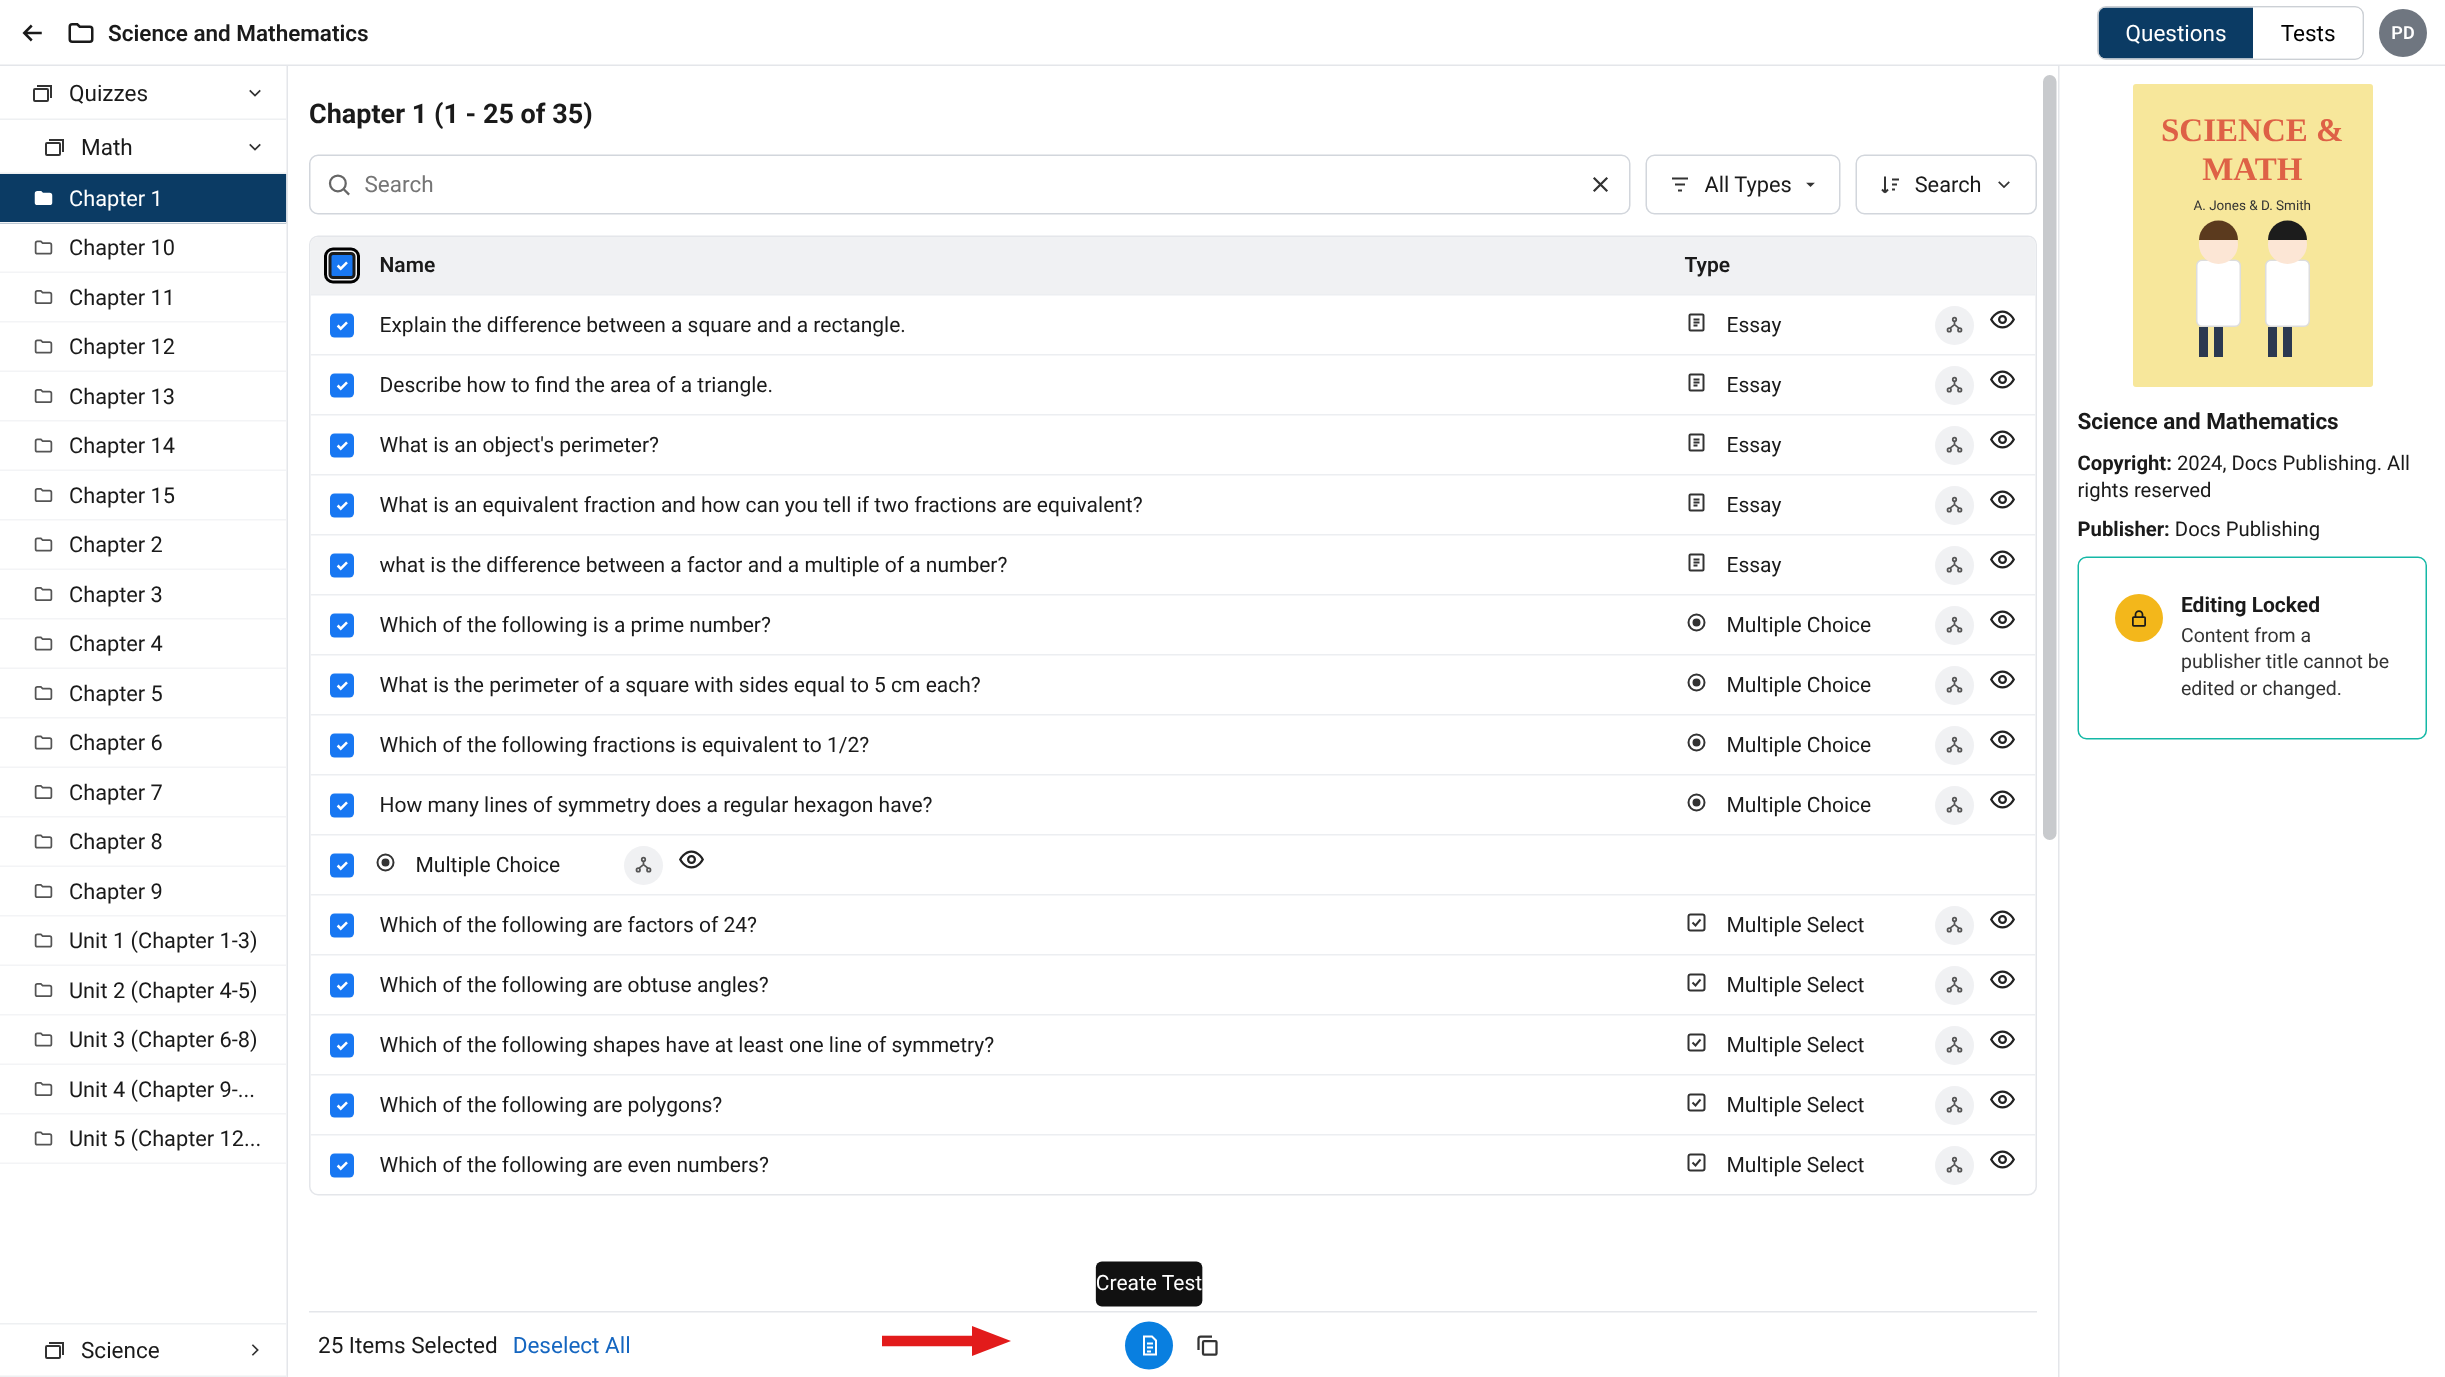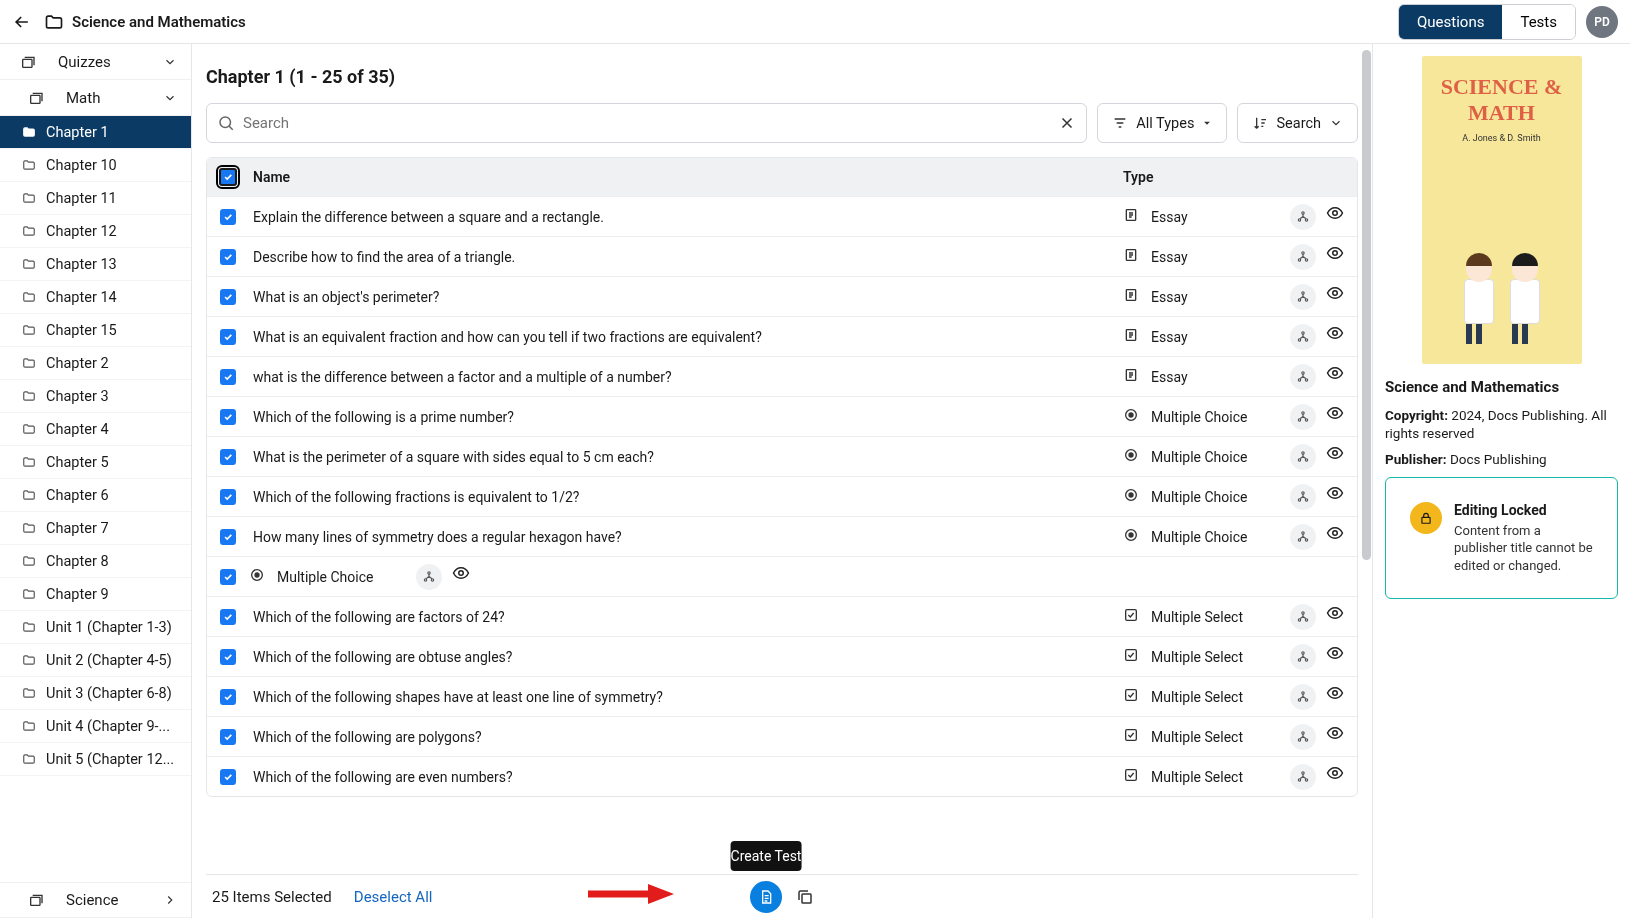--- a/index.html
+++ b/index.html
@@ -8,21 +8,21 @@
 .topbar-left{display:flex;align-items:center;gap:12px;}
 .topbar-left svg{width:20px;height:20px;}
 .crumb{display:flex;align-items:center;gap:8px;font-size:15px;font-weight:600;}
 .topbar-right{display:flex;align-items:center;gap:10px;}
 .tabgroup{display:flex;border:1px solid #ccd0d5;border-radius:6px;overflow:hidden;}
 .tabbtn{padding:8px 18px;font-size:15px;background:#fff;cursor:pointer;border:none;}
 .tabbtn.active{background:#0b3b64;color:#fff;}
 .avatar{width:32px;height:32px;border-radius:50%;background:#6f7680;color:#fff;display:flex;align-items:center;justify-content:center;font-size:12px;font-weight:600;}
 .layout{display:flex;height:calc(100% - 44px);}
 .sidebar{width:192px;border-right:1px solid #e4e6ea;display:flex;flex-direction:column;overflow:hidden;}
-.side-group{height:36px;display:flex;align-items:center;padding:0 14px 0 20px;gap:22px;border-bottom:1px solid #eef0f2;cursor:pointer;font-size:15px;}
+.side-group{height:36px;display:flex;align-items:center;padding:0 14px 0 20px;gap:10px;border-bottom:1px solid #eef0f2;cursor:pointer;font-size:15px;}
 .side-group .chev{margin-left:auto;}
 .side-items{flex:1;overflow-y:auto;}
 .side-item{height:33px;display:flex;align-items:center;padding-left:22px;gap:10px;cursor:pointer;font-size:14.5px;border-bottom:1px solid #f3f4f6;white-space:nowrap;overflow:hidden;text-overflow:ellipsis;}
 .side-item.selected{background:#0b3b64;color:#fff;}
 .main{flex:1;display:flex;flex-direction:column;position:relative;padding:0 14px;}
 .main-scroll{flex:1;overflow-y:auto;padding-bottom:6px;}
 .chapter-head{font-size:18px;font-weight:700;padding:22px 0 16px 0;}
 .toolbar{display:flex;gap:10px;margin-bottom:14px;}
 .searchwrap{flex:1;position:relative;display:flex;align-items:center;border:1px solid #d2d6dc;border-radius:6px;height:40px;padding:0 10px;}
 .searchwrap input{flex:1;border:none;outline:none;font-size:15px;padding-left:8px;}
@@ -33,28 +33,28 @@
 .col-name{flex:1;padding-left:4px;}
 .col-type{width:154px;display:flex;align-items:center;gap:12px;}
 .col-actions{width:80px;display:flex;justify-content:center;gap:10px;}
 .trow{display:flex;height:40px;align-items:center;border-top:1px solid #eceef1;font-size:14px;}
 .cb{width:16px;height:16px;border-radius:3px;background:#1877f2;display:flex;align-items:center;justify-content:center;}
 .cb svg{stroke:#fff;}
 .hcb{width:18px;height:18px;border:2px solid #1c1c1c;border-radius:3px;background:#1877f2;display:flex;align-items:center;justify-content:center;outline:2px solid #000;outline-offset:1px;}
 .actbtn{width:26px;height:26px;border-radius:50%;background:#f0f1f3;display:flex;align-items:center;justify-content:center;cursor:pointer;}
 .footer{height:44px;display:flex;align-items:center;border-top:1px solid #e4e6ea;padding:0 6px;position:relative;}
 .footer .sel{font-size:15px;}
-.footer .des{color:#1566c0;margin-left:22px;cursor:pointer;font-size:15px;}
+.footer .des{color:#1566c0;margin-left:10px;cursor:pointer;font-size:15px;}
 .footer-center{position:absolute;left:50%;transform:translateX(-50%);display:flex;align-items:center;gap:14px;}
 .createbtn{width:32px;height:32px;border-radius:50%;background:#097fe0;display:flex;align-items:center;justify-content:center;cursor:pointer;}
 .createbtn svg{stroke:#fff;fill:none;}
 .tooltip{position:absolute;bottom:42px;left:50%;transform:translateX(-50%);background:#111;color:#fff;padding:7px 0;border-radius:4px;font-size:14px;white-space:nowrap;}
 .arrow{position:absolute;left:380px;bottom:12px;}
 .rpanel{width:258px;border-left:1px solid #e4e6ea;padding:12px 12px 0 12px;overflow-y:auto;}
-.cover{width:160px;height:308px;margin:0 auto 14px;background:#f7e79b;border-radius:2px;display:flex;flex-direction:column;align-items:center;padding:18px 4px;text-align:center;}
+.cover{width:160px;height:202px;margin:0 auto 14px;background:#f7e79b;border-radius:2px;display:flex;flex-direction:column;align-items:center;padding:18px 4px;text-align:center;}
 .cover-title{font-family:Georgia,serif;font-weight:700;color:#de6146;font-size:22px;line-height:1.2;}
 .cover-auth{font-size:9px;margin-top:6px;color:#333;}
 .cover-illus{flex:1;display:flex;align-items:flex-end;justify-content:center;gap:6px;width:100%;}
 .kid{width:40px;height:90px;position:relative;display:flex;flex-direction:column;align-items:center;}
 .kid .head{width:26px;height:26px;border-radius:50%;background:#fce6d5;position:relative;}
 .kid .hair{position:absolute;top:-3px;left:0;width:26px;height:13px;border-radius:13px 13px 0 0;}
 .kid .body{width:30px;height:45px;border-radius:4px;margin-top:-3px;}
 .kid .legs{width:26px;height:20px;display:flex;gap:4px;}
 .kid .leg{width:6px;height:20px;}
 .rp-title{font-weight:700;font-size:15px;margin-bottom:10px;}

